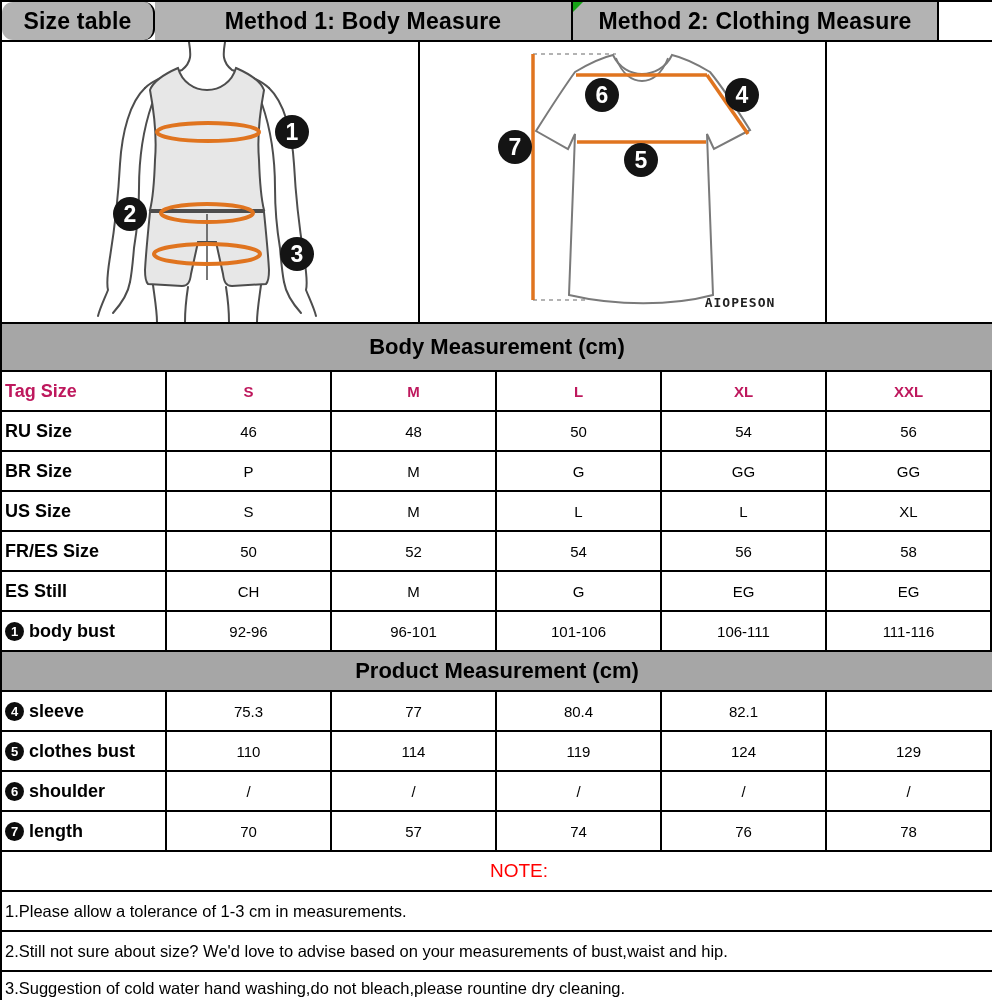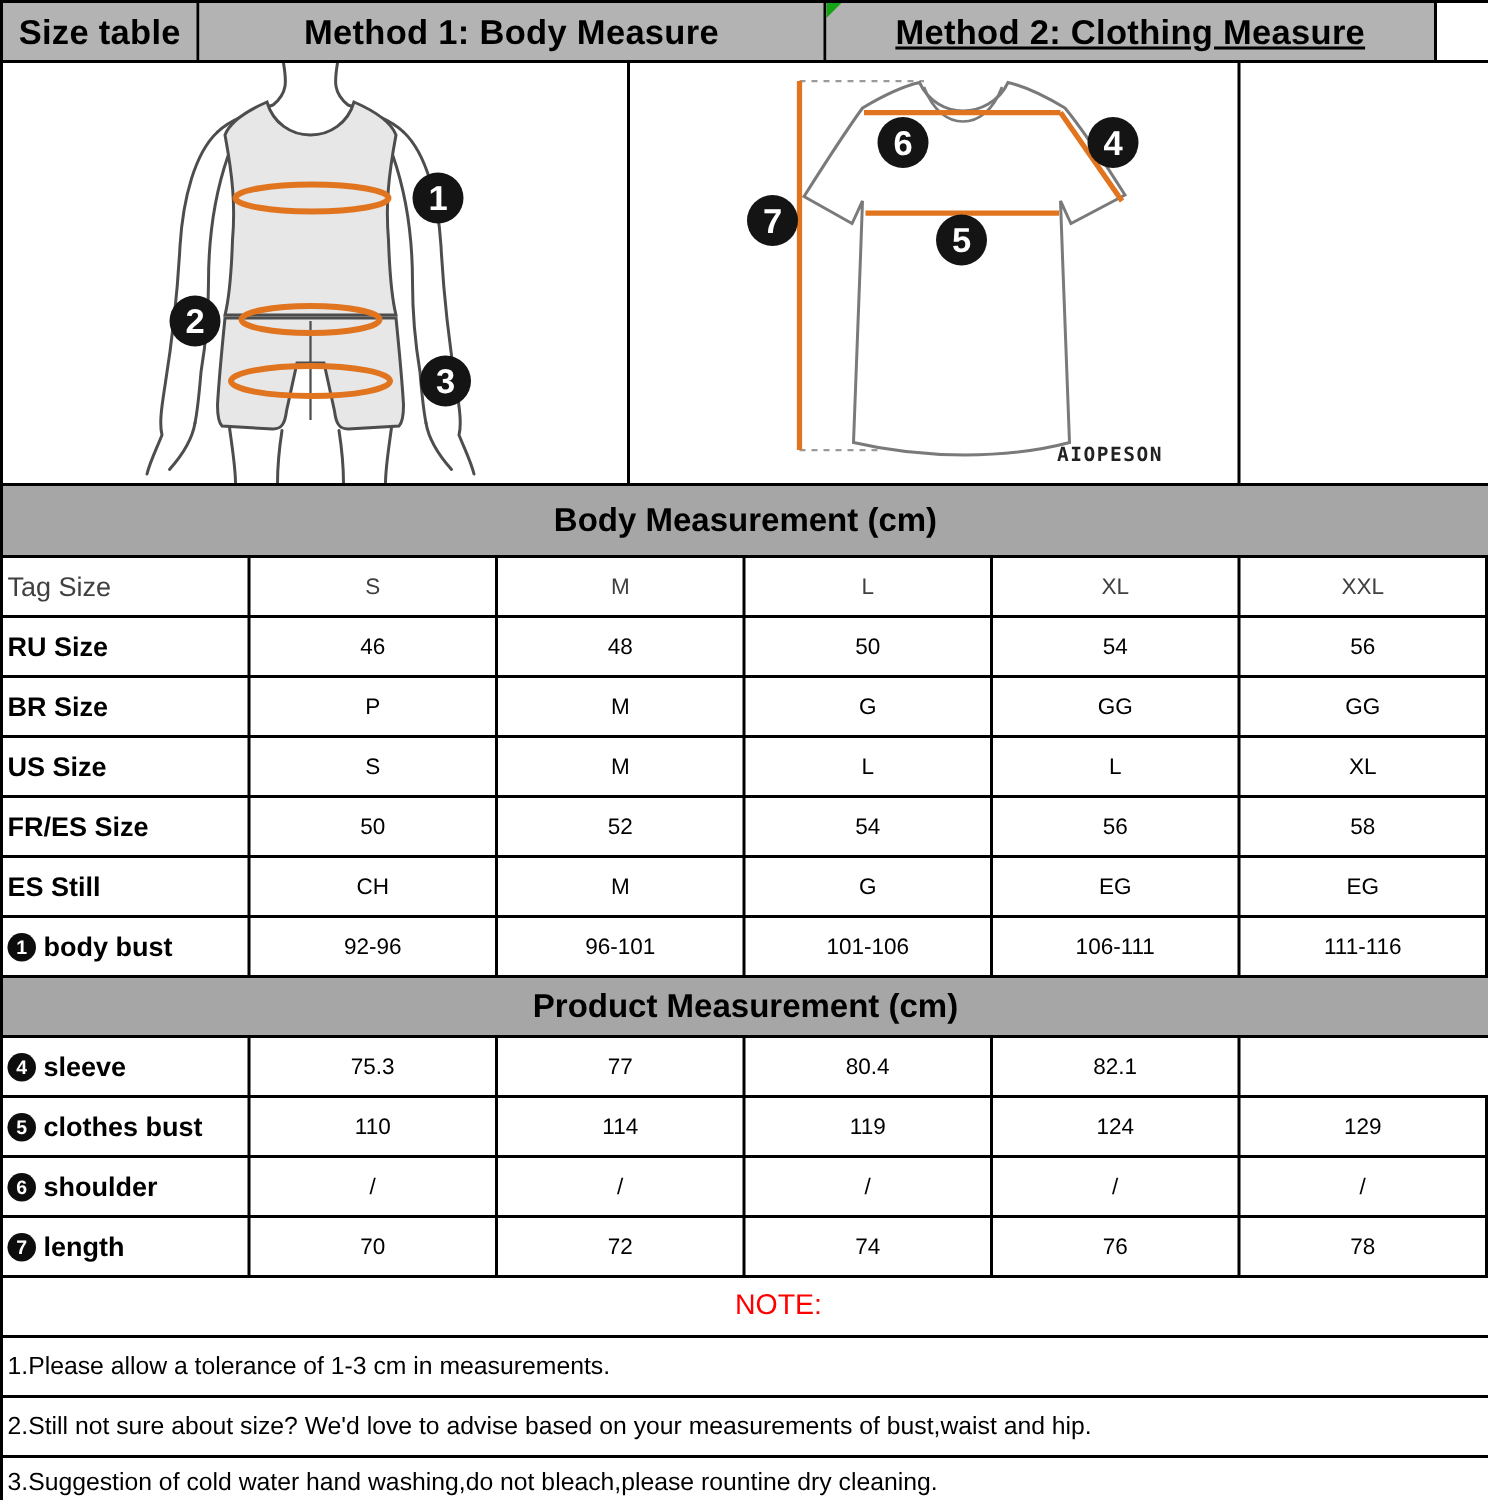--- a/index.html
+++ b/index.html
@@ -5,43 +5,43 @@
   * { box-sizing: border-box; margin: 0; padding: 0; }
   html,body { width:1000px; background:#fff; font-family:"Liberation Sans", sans-serif; color:#000; }
   .sheet { position:relative; width:1000px; height:1000px; background:#fff; overflow:hidden; }
   .table { width:992px; border-left:2px solid #000; border-top:2px solid #000; }
   .row { display:flex; border-bottom:2px solid #000; background:#fff; }
   .cell { border-right:2px solid #000; display:flex; align-items:center; }
 
   
   .top-row { height:40px; }
   .top-cell { background:#b3b3b3; font-weight:bold; font-size:23px; justify-content:center; letter-spacing:0.2px; }
-  .c-size { width:131px; }
+  .c-size { width:153px;border-radius:11px; }
   .c-m1 { width:418px; }
-  .c-m2 { width:407px; position:relative;text-decoration:underline; }
+  .c-m2 { width:366px; position:relative; }
   .green-tri { position:absolute; left:0; top:0; width:0; height:0;
                border-top:10px solid #17a317; border-right:10px solid transparent; }
 
   
   .illus-row { height:282px; }
   .how-cell { width:165px; justify-content:center; text-align:center;
               font-weight:bold; font-size:22px; line-height:1.55; white-space:pre-line; }
   .body-cell { width:418px; justify-content:center; align-items:flex-start; background:#fff; }
   .shirt-cell { width:407px; justify-content:center; align-items:flex-start; background:#fff; }
 
   
   .band { height:48px; background:#a6a6a6; display:flex; align-items:center; justify-content:center;
           font-weight:bold; font-size:22px; border-bottom:2px solid #000; }
   .band-product { height:40px; }
 
   
   .data-row { height:40px; }
   .label-cell { width:165px; font-weight:bold; font-size:18px; padding-left:3px; gap:5px; }
   .val-cell { width:165px; font-size:15px; justify-content:center; }
-  .tag-row .label-cell, .tag-row .val-cell { color:#404040; font-weight:normal; }
+  .tag-row .label-cell, .tag-row .val-cell { color:#be185d; font-weight:bold; }
 
   .badge { width:19px; height:19px; border-radius:50%; background:#0d0d0d; color:#fff;
            display:inline-flex; align-items:center; justify-content:center;
            font-size:13px; font-weight:bold; flex:0 0 auto; }
 
   
   .note-title-row { height:40px; display:flex; align-items:center; justify-content:center;
                     border-bottom:2px solid #000; color:#f00; font-size:19px;padding-left:44px; }
   .note-row { height:40px; display:flex; align-items:center; border-bottom:2px solid #000;
               font-size:16.5px; padding-left:3px; }
@@ -264,21 +264,21 @@
       <div class="cell val-cell">/</div>
       <div class="cell val-cell">/</div>
     </div>
 
     <div class="row data-row">
       <div class="cell label-cell">
         <span class="badge">7</span>
         <span>length</span>
       </div>
       <div class="cell val-cell">70</div>
-      <div class="cell val-cell">72</div>
+      <div class="cell val-cell">57</div>
       <div class="cell val-cell">74</div>
       <div class="cell val-cell">76</div>
       <div class="cell val-cell">78</div>
     </div>
 
     <div class="note-title-row">NOTE:</div>
     <div class="note-row">1.Please allow a tolerance of 1-3 cm in measurements.</div>
     <div class="note-row">2.Still not sure about size? We'd love to advise based on your measurements of bust,waist and hip.</div>
     <div class="note-row last">3.Suggestion of cold water hand washing,do not bleach,please rountine dry cleaning.</div>
   </div>

